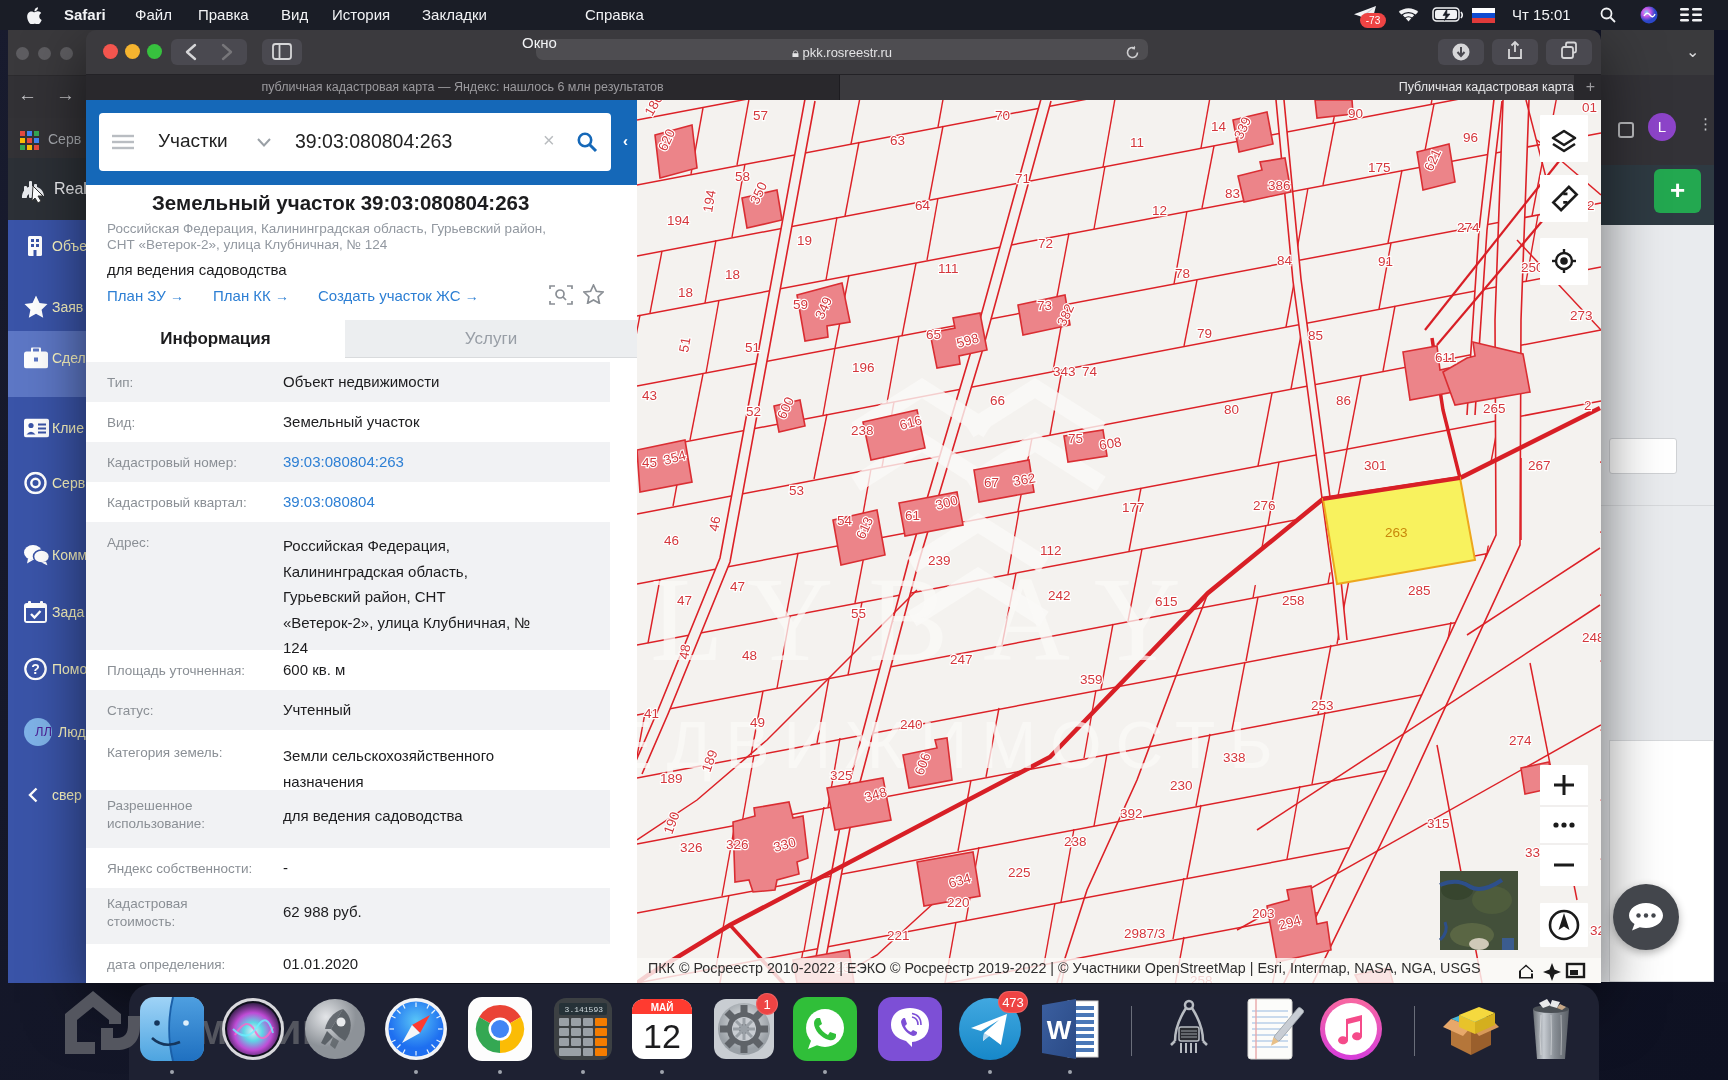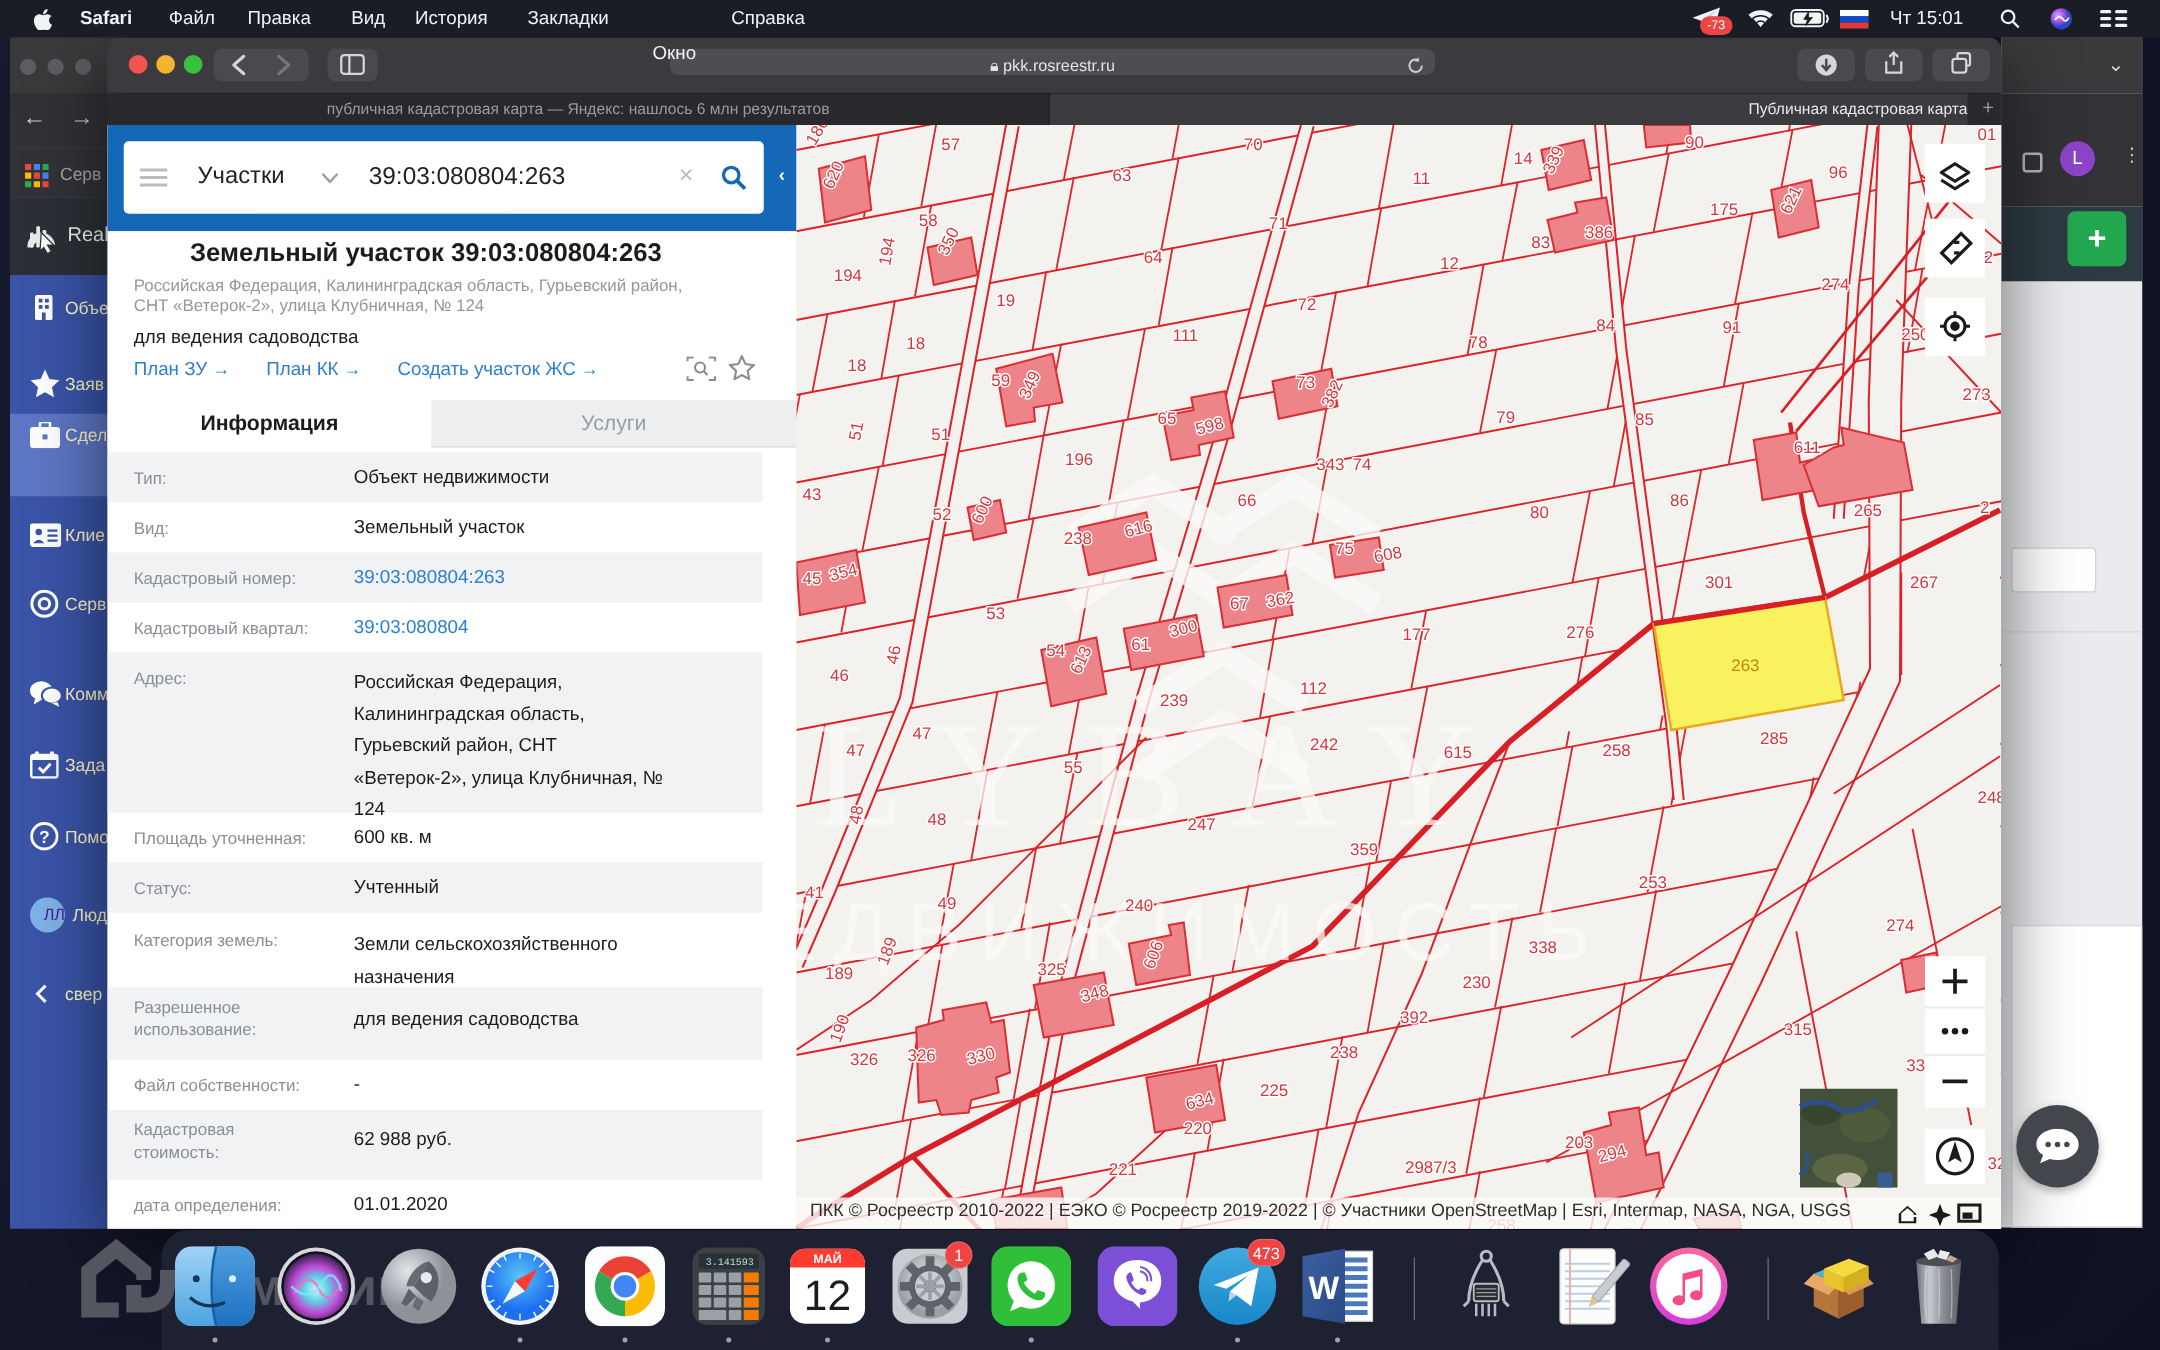--- a/index.html
+++ b/index.html
@@ -103,21 +103,21 @@
         </svg>
       <span class="crm-tx">Объе</span>
     </div>
     <div class="crm-item" style="top:248px;">
       <svg class="crm-ic" width="24" height="23" viewBox="0 0 24 23">
           <path d="M12 0 L15.5 7.6 L23.5 8.6 L17.6 14.2 L19.2 22.3 L12 18.3 L4.8 22.3 L6.4 14.2 L0.5 8.6 L8.5 7.6 Z" fill="#fff"></path>
         </svg>
       <span class="crm-tx">Заяв</span>
     </div>
     <div class="abs" style="left:0;top:301px;width:92px;height:66px;background:#5d77c5;"></div>
-    <div class="crm-item" style="top:289px;">
+    <div class="crm-item" style="top:299px;">
       <svg class="crm-ic" width="24" height="21" viewBox="0 0 24 21">
           <rect x="0" y="4" width="24" height="17" rx="2.5" fill="#fff"></rect>
           <rect x="8" y="0" width="8" height="6" rx="1.5" fill="none" stroke="#fff" stroke-width="2"></rect>
           <rect x="10" y="10" width="4" height="4" fill="#5d77c5"></rect>
         </svg>
       <span class="crm-tx">Сдел</span>
     </div>
     <div class="crm-item" style="top:369px;">
       <svg class="crm-ic" width="25" height="19" viewBox="0 0 25 19">
           <rect x="0" y="0" width="25" height="19" rx="2.5" fill="#fff"></rect>
@@ -715,21 +715,21 @@
         <div class="abs lbl" style="left:21px;top:478px;">Площадь уточненная:</div>
           <div class="abs val" style="left:197px;top:476px;">600 кв. м</div>
         <div class="abs rowg" style="left:0;top:505px;width:524px;height:40px;"></div>
         <div class="abs lbl" style="left:21px;top:518px;">Статус:</div>
           <div class="abs val" style="left:197px;top:516px;">Учтенный</div>
         <div class="abs lbl" style="left:21px;top:560px;">Категория земель:</div>
         <div class="abs val" style="left:197px;top:558px;line-height:25.5px;">Земли сельскохозяйственного<br>назначения</div>
         <div class="abs rowg" style="left:0;top:605px;width:524px;height:58px;"></div>
         <div class="abs lbl" style="left:21px;top:612px;width:150px;line-height:18px;">Разрешенное использование:</div>
         <div class="abs val" style="left:197px;top:622px;">для ведения садоводства</div>
-        <div class="abs lbl" style="left:21px;top:676px;">Файл собственности:</div>
+        <div class="abs lbl" style="left:21px;top:676px;">Яндекс собственности:</div>
           <div class="abs val" style="left:197px;top:674px;">-</div>
         <div class="abs rowg" style="left:0;top:703px;width:524px;height:56px;"></div>
         <div class="abs lbl" style="left:21px;top:710px;width:130px;line-height:18px;">Кадастровая стоимость:</div>
         <div class="abs val" style="left:197px;top:718px;">62 988 руб.</div>
         <div class="abs lbl" style="left:21px;top:772px;">дата определения:</div>
           <div class="abs val" style="left:197px;top:770px;">01.01.2020</div>
       </div>
     </div>
   </div>
 

